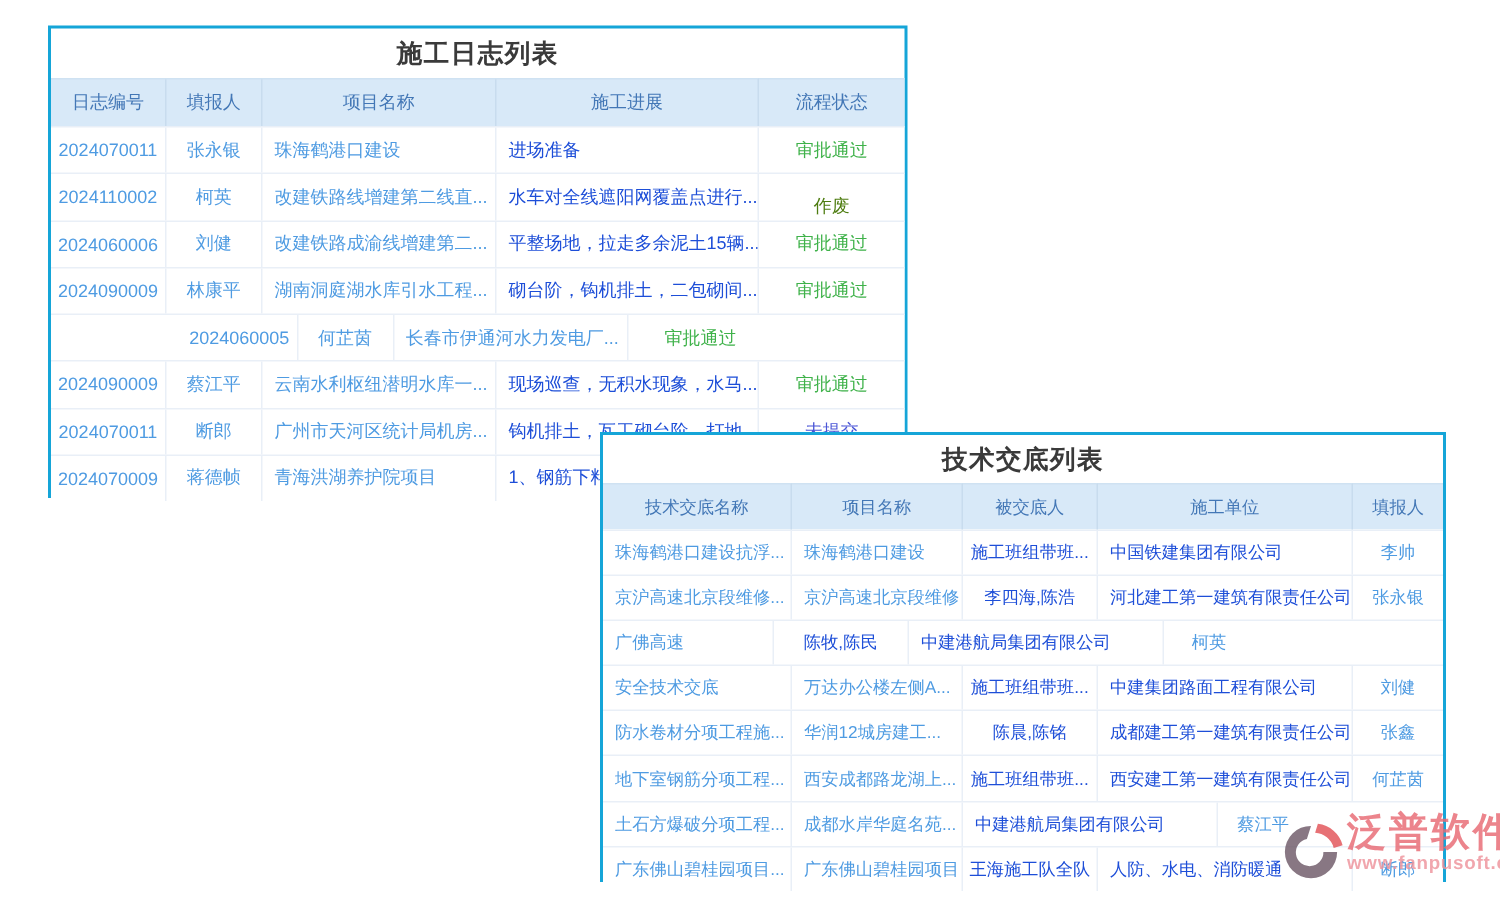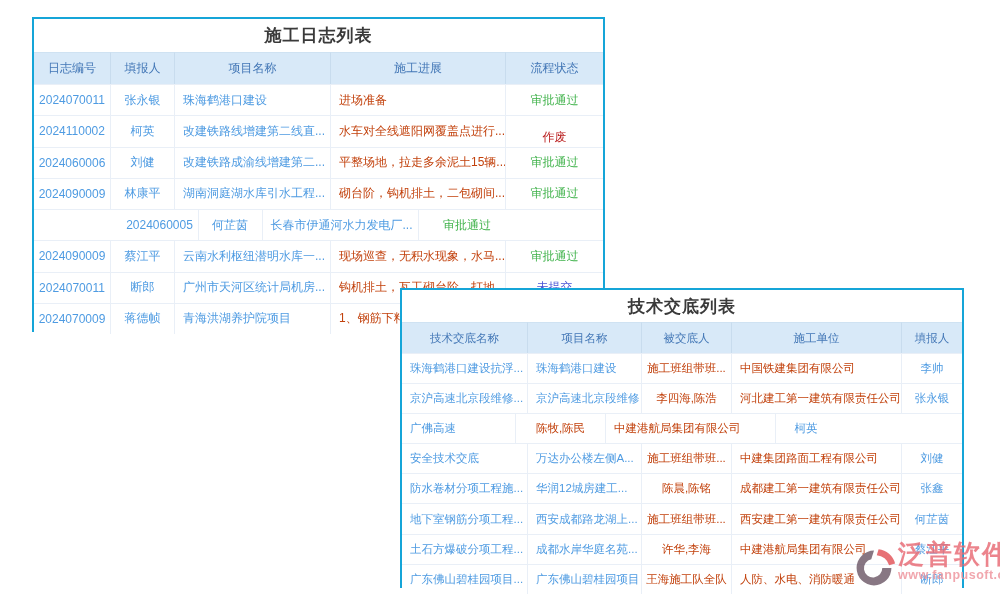--- a/index.html
+++ b/index.html
@@ -26,24 +26,24 @@
   .l{justify-content:flex-start;padding-left:8px;padding-right:2px;}
 
   #log-table .thead{height:32px;}
   #log-table .tbody-row{height:30.25px;justify-content:center;}
   #log-table .cell{font-size:12px;}
   #disclosure-table .thead{height:31px;}
   #disclosure-table .tbody-row{height:29.1px;}
   #disclosure-table .cell{font-size:11.5px;}
 
   .link{color:#4e9be2;}
-  .plain{color:#c2410c;}
+  .plain{color:#1d4ed8;}
   .status{font-size:12px;}
   .approved{color:#3fb24a;}
-  .voided{color:#b91c1c;margin-top:12px;}
+  .voided{color:#4d7c0f;margin-top:12px;}
   .pending{color:#4a55d6;}
 
   .watermark{position:absolute;left:852px;top:540px;display:flex;align-items:flex-start;opacity:0.82;pointer-events:none;}
   .wm-logo{margin-top:6px;}
   .wm-text{margin-left:2px;display:flex;flex-direction:column;align-items:flex-start;}
   .wm-brand{font-size:26px;font-weight:bold;color:#e86a74;letter-spacing:2px;line-height:28px;}
   .wm-url{font-size:12.5px;font-weight:bold;color:#ee939c;letter-spacing:0.5px;}
 </style>
 </head>
 <body>
@@ -165,21 +165,20 @@
         <div class="trow tbody-row">
           <div class="cell l link" style="width: 126px;">地下室钢筋分项工程...</div>
           <div class="cell l link" style="width: 114px;">西安成都路龙湖上...</div>
           <div class="cell c plain" style="width: 90px;">施工班组带班...</div>
           <div class="cell l plain" style="width: 170px;">西安建工第一建筑有限责任公司</div>
           <div class="cell c link" style="width: 60px;">何芷茵</div>
         </div>
         <div class="trow tbody-row">
           <div class="cell l link" style="width: 126px;">土石方爆破分项工程...</div>
           <div class="cell l link" style="width: 114px;">成都水岸华庭名苑...</div>
-          <div class="cell c plain" style="width: 90px;">许华,李海</div>
           <div class="cell l plain" style="width: 170px;">中建港航局集团有限公司</div>
           <div class="cell c link" style="width: 60px;">蔡江平</div>
         </div>
         <div class="trow tbody-row">
           <div class="cell l link" style="width: 126px;">广东佛山碧桂园项目...</div>
           <div class="cell l link" style="width: 114px; font-family: Liberation Serif, serif;">广东佛山碧桂园项目</div>
           <div class="cell c plain" style="width: 90px;">王海施工队全队</div>
           <div class="cell l plain" style="width: 170px;">人防、水电、消防暖通</div>
           <div class="cell c link" style="width: 60px;">断郎</div>
         </div>

